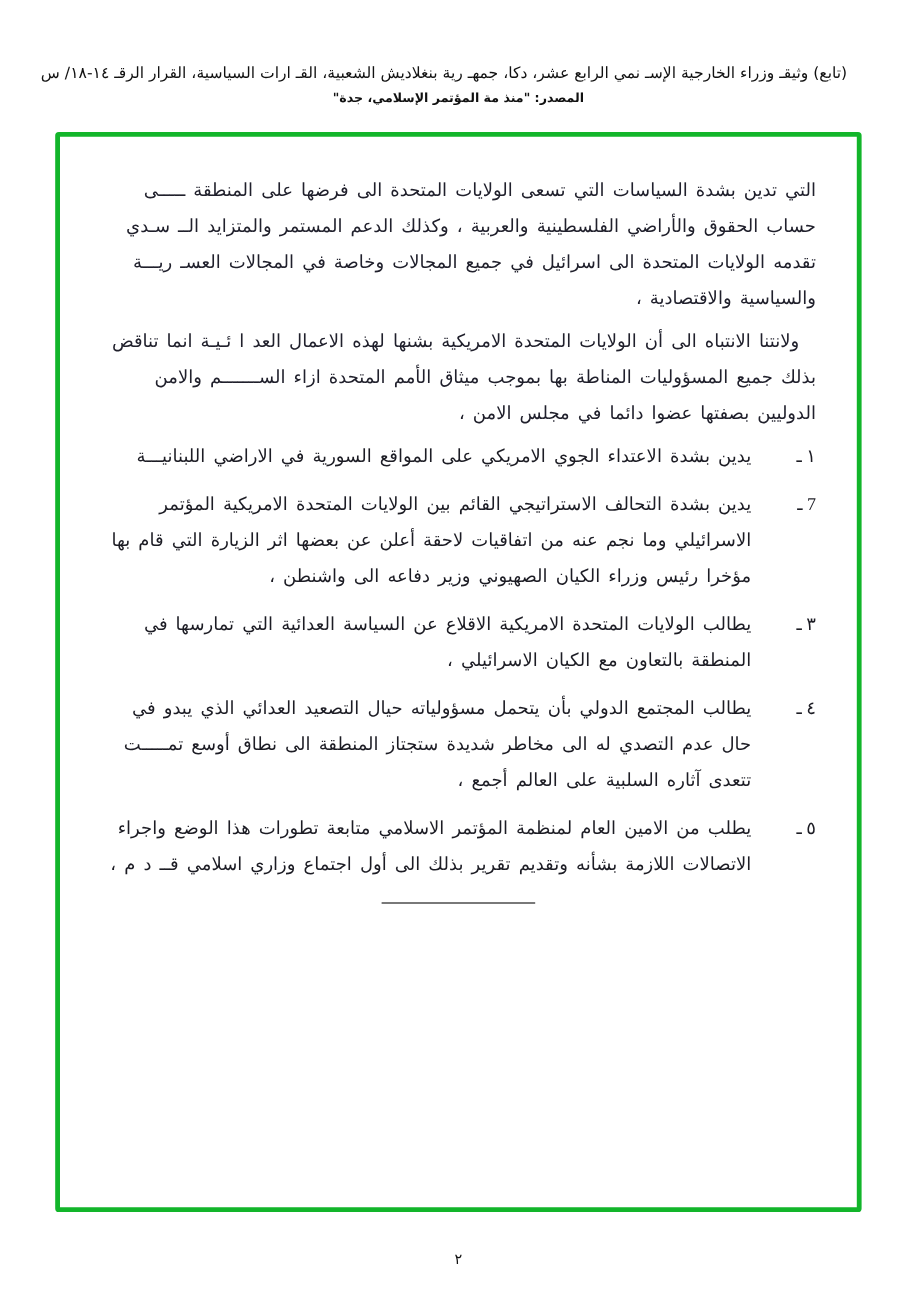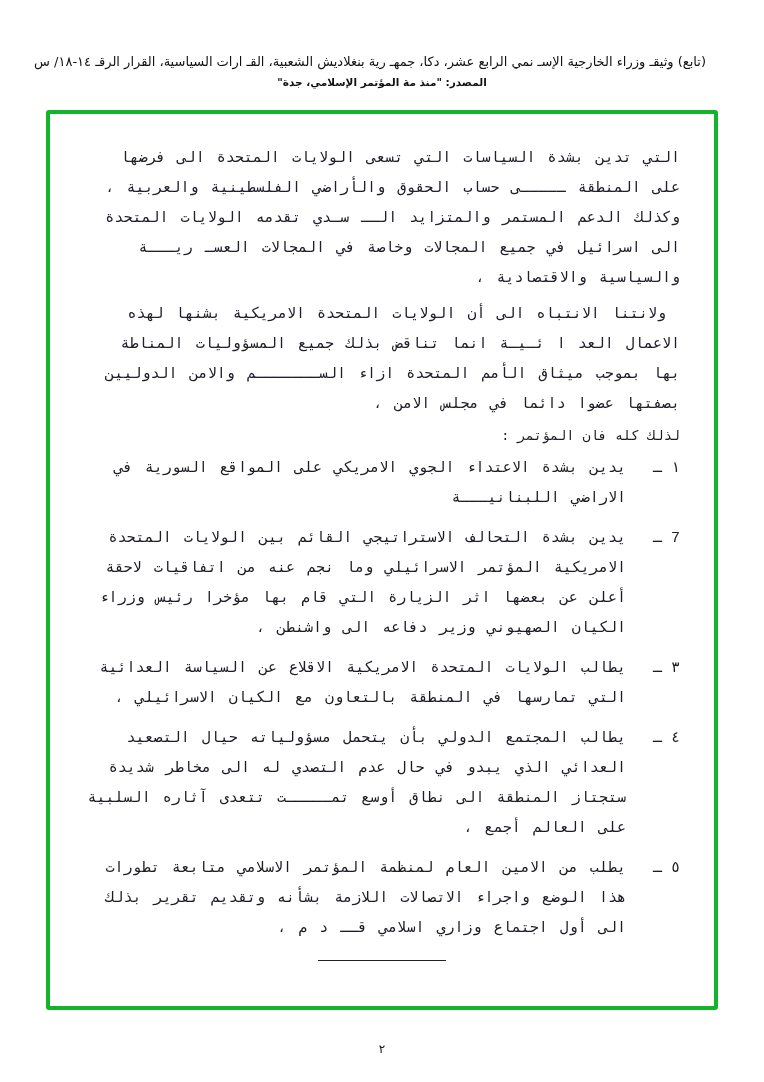--- a/index.html
+++ b/index.html
@@ -60,21 +60,21 @@
 
   
   .body-text {
     position: absolute;
     top: 30px;
     left: 34px;
     right: 34px;
     bottom: 20px;
     direction: rtl;
     text-align: right;
-    font-family: Liberation Mono, monospace;
+    font-family: Liberation Serif, serif;
     color: #1c1c24;
   }
 
   .para {
     margin: 0 0 6px 0;
     font-size: 15px;
     line-height: 2.0;
     letter-spacing: 0.2px;
     word-spacing: 3px;
     color: #20202c;
@@ -151,21 +151,20 @@
     <div class="header-line">(تابع) وثيقـ وزراء الخارجية الإسـ نمي الرابع عشر، دكا، جمهـ رية بنغلاديش الشعبية، القـ ارات السياسية، القرار الرقـ ١٤-١٨/ س</div>
     <div class="header-source">المصدر: "منذ مة المؤتمر الإسلامي، جدة"</div>
   </div>
 
   <div class="frame">
     <div class="body-text">
 
       <p class="para">التي تدين بشدة السياسات التي تسعى الولايات المتحدة الى فرضها على المنطقة ـــــى حساب الحقوق والأراضي الفلسطينية والعربية ، وكذلك الدعم المستمر والمتزايد الــ سـدي تقدمه الولايات المتحدة الى اسرائيل في جميع المجالات وخاصة في المجالات العسـ ريـــة والسياسية والاقتصادية ،</p>
       <p class="para indent">ولانتنا الانتباه الى أن الولايات المتحدة الامريكية بشنها لهذه الاعمال العد ا ئـيـة انما تناقض بذلك جميع المسؤوليات المناطة بها بموجب ميثاق الأمم المتحدة ازاء الســـــــم والامن الدوليين بصفتها عضوا دائما في مجلس الامن ،</p>
 
-      <p class="lead-line small">لذلك كله فان المؤتمر :</p>
 
       <ul class="list">
         <li class="list-item">
           <span class="list-num">١ ـ</span>
           <span class="list-body">يدين بشدة الاعتداء الجوي الامريكي على المواقع السورية في الاراضي اللبنانيـــة</span>
         </li>
         <li class="list-item">
           <span class="list-num">7 ـ</span>
           <span class="list-body">يدين بشدة التحالف الاستراتيجي القائم بين الولايات المتحدة الامريكية المؤتمر الاسرائيلي وما نجم عنه من اتفاقيات لاحقة أعلن عن بعضها اثر الزيارة التي قام بها مؤخرا رئيس وزراء الكيان الصهيوني وزير دفاعه الى واشنطن ،</span>
         </li>

